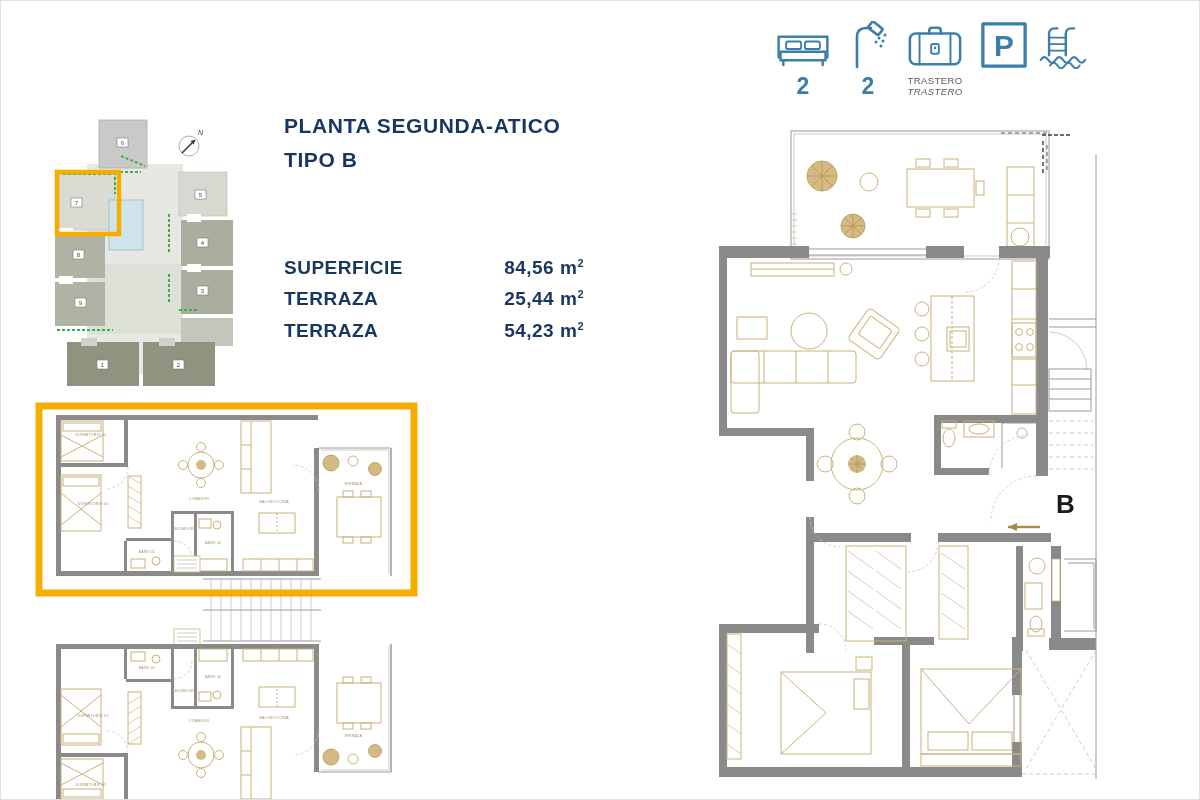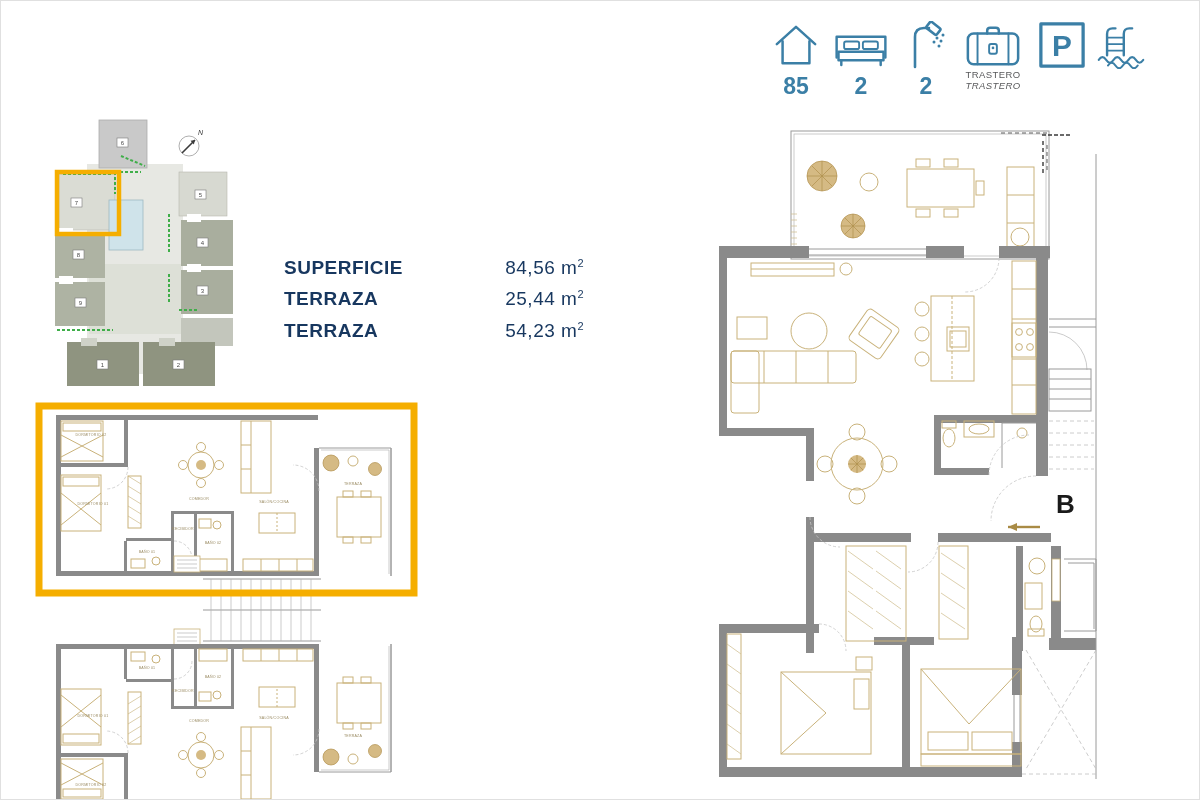--- a/index.html
+++ b/index.html
@@ -4,30 +4,30 @@
 <style>
   html,body{margin:0;padding:0;background:#fff;}
   .page{width:1200px;height:800px;position:relative;background:#fff;
         font-family:"Liberation Sans",sans-serif;overflow:hidden;border:1px solid #e0e0e0;box-sizing:border-box;}
 
   
   .icon-bar{position:absolute;left:766px;top:14px;display:flex;align-items:flex-start;}
   .icon-item{display:flex;flex-direction:column;align-items:center;}
   .icon-item .glyph{height:54px;display:flex;align-items:flex-end;justify-content:center;}
   .icon-value{color:#3B7FA6;font-weight:bold;font-size:23px;margin-top:4px;}
-  .icon-cap{color:#58595B;font-size:9.5px;letter-spacing:.4px;line-height:11px;text-align:left;}
+  .icon-cap{color:#58595B;font-size:9.5px;letter-spacing:.4px;margin-top:6px;line-height:11px;text-align:left;}
   .icon-cap .it{font-style:italic;}
 
   
   .title{position:absolute;left:283px;top:108px;color:#17375F;font-weight:bold;
          font-size:21px;letter-spacing:.6px;line-height:34px;}
   .specs{position:absolute;left:283px;top:256px;width:300px;color:#17375F;}
   .spec-row{display:flex;margin-bottom:9px;gap:32px;}
   .spec-label{font-weight:bold;font-size:19px;width:192px;letter-spacing:.5px;}
-  .spec-value{font-weight:normal;font-size:19px;letter-spacing:.5px;}
+  .spec-value{font-weight:bold;font-size:19px;letter-spacing:.5px;}
   .spec-value sup{font-size:11px;}
 
   
   svg{display:block;}
   .wall{fill:#8A8A8A;stroke:none;}
   .thin{stroke:#9A9A9A;stroke-width:1;fill:none;}
   .thin2{stroke:#B5B5B5;stroke-width:.7;fill:none;}
   .fur{stroke:#C9B27A;stroke-width:1;fill:none;}
   .furw{stroke:#C9B27A;stroke-width:.8;fill:#FFFFFF;}
   .plant{fill:#C7A35B;opacity:.75;}
@@ -43,29 +43,20 @@
 
   .sheet-block{position:absolute;}
 </style>
 </head>
 <body>
 
 <div class="page">
 
   <div class="icon-bar">
 
-    <div class="icon-item" style="width:58px">
-      <div class="glyph">
-        <svg width="46" height="46" viewBox="0 0 48 46">
-          <path class="ib" d="M4,21 L24,3 L44,21"></path>
-          <path class="ib" d="M10,18 V41 H38 V18"></path>
-        </svg>
-      </div>
-      <div class="icon-value">85</div>
-    </div>
 
     <div class="icon-item" style="width:72px">
       <div class="glyph">
         <svg width="60" height="40" viewBox="0 0 64 42">
           <path class="ib" d="M6,30 V8 H58 V30"></path>
           <rect class="ib" x="14" y="13" width="16" height="8" rx="2" style="stroke-width:2"></rect>
           <rect class="ib" x="34" y="13" width="16" height="8" rx="2" style="stroke-width:2"></rect>
           <rect class="ib" x="8" y="24" width="48" height="9"></rect>
           <path class="ib" d="M11,33 V38 M53,33 V38"></path>
         </svg>
@@ -119,20 +110,24 @@
           <path class="ib" d="M13,33 V10 Q13,4 19,4 H22"></path>
           <path class="ib" d="M31,33 V10 Q31,4 37,4 H40"></path>
           <path class="ib" d="M13,14 H31 M13,21 H31 M13,28 H31" style="stroke-width:2"></path>
           <path class="ib" d="M4,38 q4,-6 8,0 t8,0 t8,0 t8,0 t8,0 t8,0" style="stroke-width:2.2"></path>
           <path class="ib" d="M14,44 q4,-6 8,0 t8,0 t8,0 t8,0" style="stroke-width:2.2"></path>
         </svg>
       </div>
     </div>
   </div>
 
+  <div class="title">
+    <div>PLANTA SEGUNDA-ATICO</div>
+    <div>TIPO B</div>
+  </div>
 
   <div class="specs">
     <div class="spec-row">
       <span class="spec-label">SUPERFICIE</span>
       <span class="spec-value"><span>84,56</span>&nbsp;<span>m</span><sup>2</sup></span>
     </div>
     <div class="spec-row">
       <span class="spec-label">TERRAZA</span>
       <span class="spec-value"><span>25,44</span>&nbsp;<span>m</span><sup>2</sup></span>
     </div>

